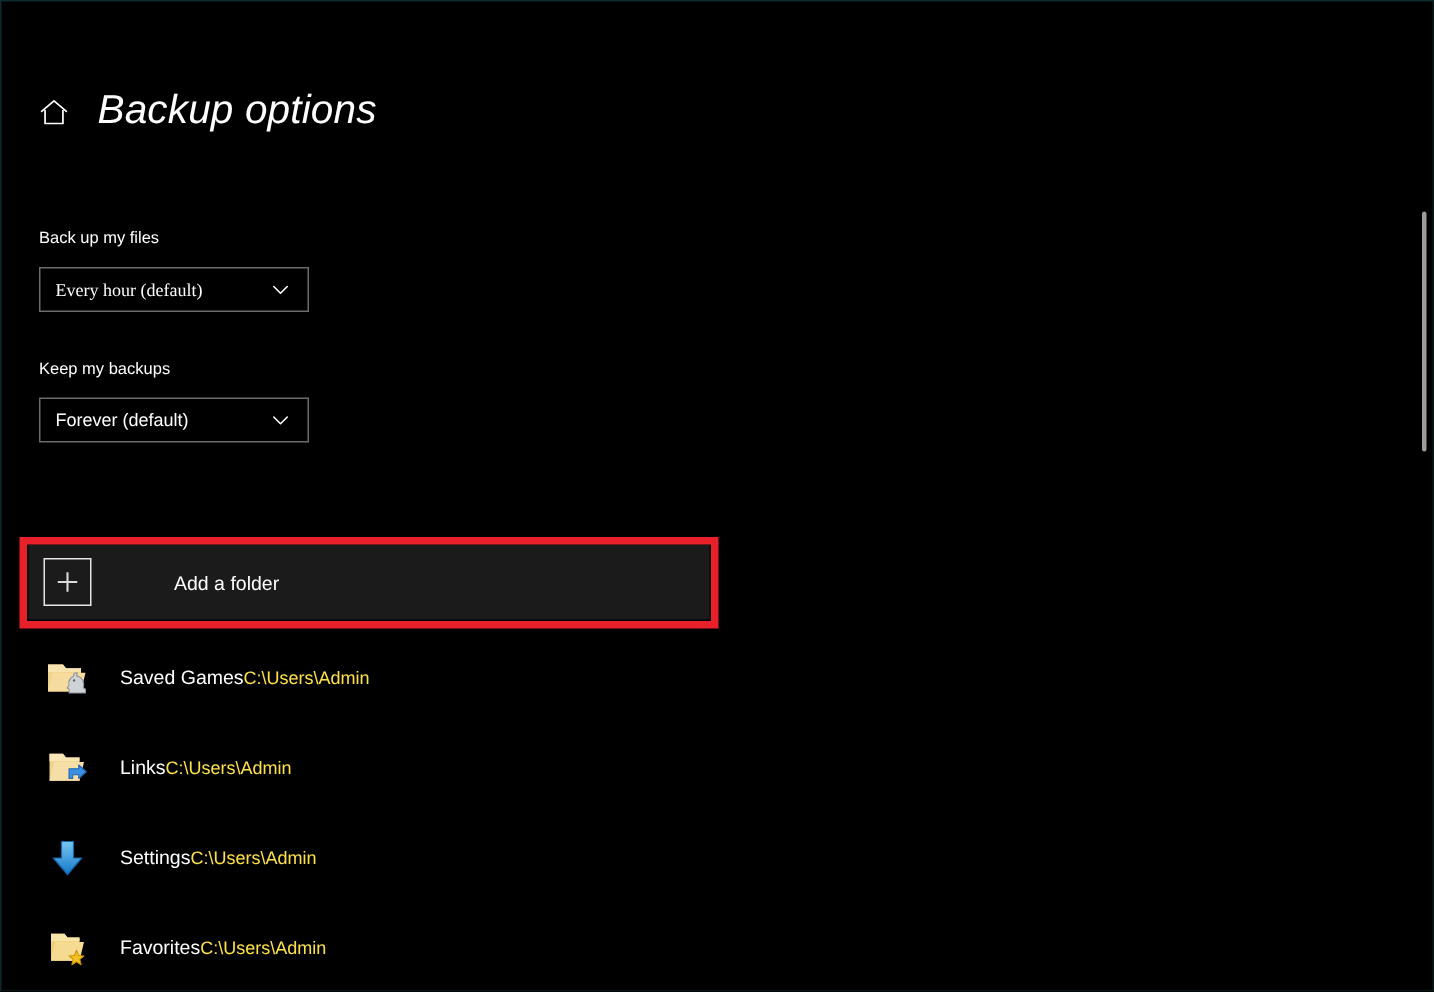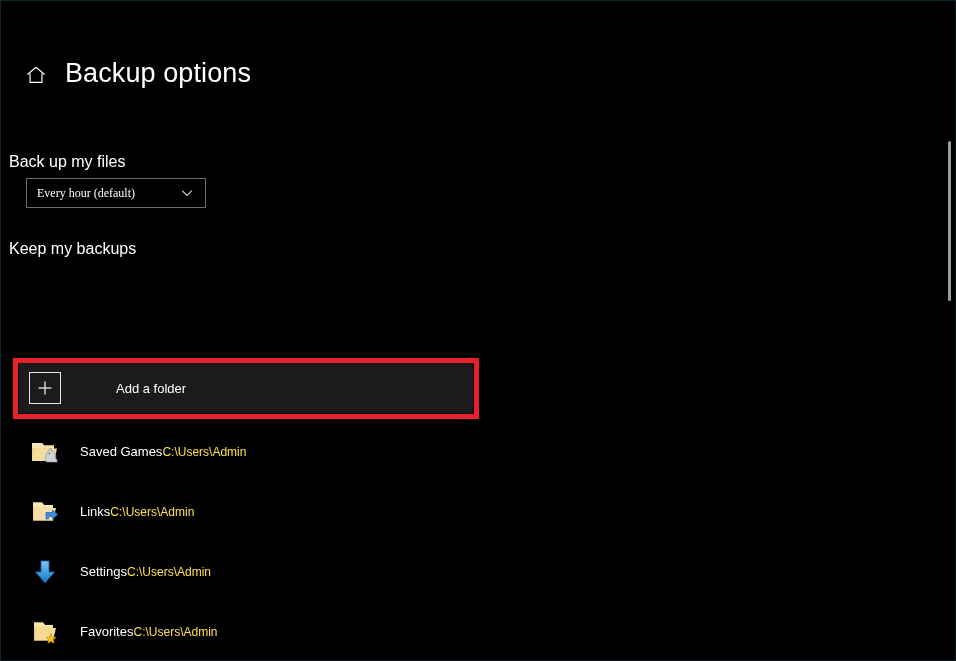--- a/index.html
+++ b/index.html
@@ -77,20 +77,21 @@
     cursor: pointer;
   }
 
   
   .page-header {
     position: absolute;
     top: 52px; left: 24px;
     display: flex;
     align-items: center;
     height: 40px;
+    font-style: italic;
   }
 
   .home-icon {
     width: 22px; height: 22px;
     display: block;
     margin-right: 18px;
     margin-top: 4px;
   }
 
   .page-title {
@@ -116,22 +117,22 @@
     display: flex;
     align-items: center;
     justify-content: center;
     cursor: default;
     user-select: none;
   }
 
   
   .field-label {
     position: absolute;
-    left: 8px;
-    font-size: 16px;
+    left: 25px;
+    font-size: 11px;
     color: #ffffff;
     user-select: none;
   }
   .label-backup-files { top: 152px; }
   .label-keep-backups { top: 239px; }
 
   .combobox {
     position: absolute;
     left: 25px;
     width: 180px;
@@ -296,20 +297,26 @@
 
   <div class="field-label label-backup-files">Back up my files</div>
   <div class="combobox combo-backup-files">
     <span class="combo-value">Every hour (default)</span>
     <svg class="chevron" viewBox="0 0 14 14">
       <path d="M2.5 5 L7 9.5 L11.5 5" fill="none" stroke="#ffffff" stroke-width="1.05" stroke-linecap="round" stroke-linejoin="round"></path>
     </svg>
   </div>
 
   <div class="field-label label-keep-backups">Keep my backups</div>
+  <div class="combobox combo-keep-backups">
+    <span class="combo-value">Forever (default)</span>
+    <svg class="chevron" viewBox="0 0 14 14">
+      <path d="M2.5 5 L7 9.5 L11.5 5" fill="none" stroke="#ffffff" stroke-width="1.05" stroke-linecap="round" stroke-linejoin="round"></path>
+    </svg>
+  </div>
 
 
   <div class="add-folder-row">
     <div class="plus-box">
       <svg width="18" height="18" viewBox="0 0 18 18">
         <line x1="9" y1="2.5" x2="9" y2="15.5" stroke="#dadada" stroke-width="1.4"></line>
         <line x1="2.5" y1="9" x2="15.5" y2="9" stroke="#dadada" stroke-width="1.4"></line>
       </svg>
     </div>
     <span class="add-folder-label">Add a folder</span>

